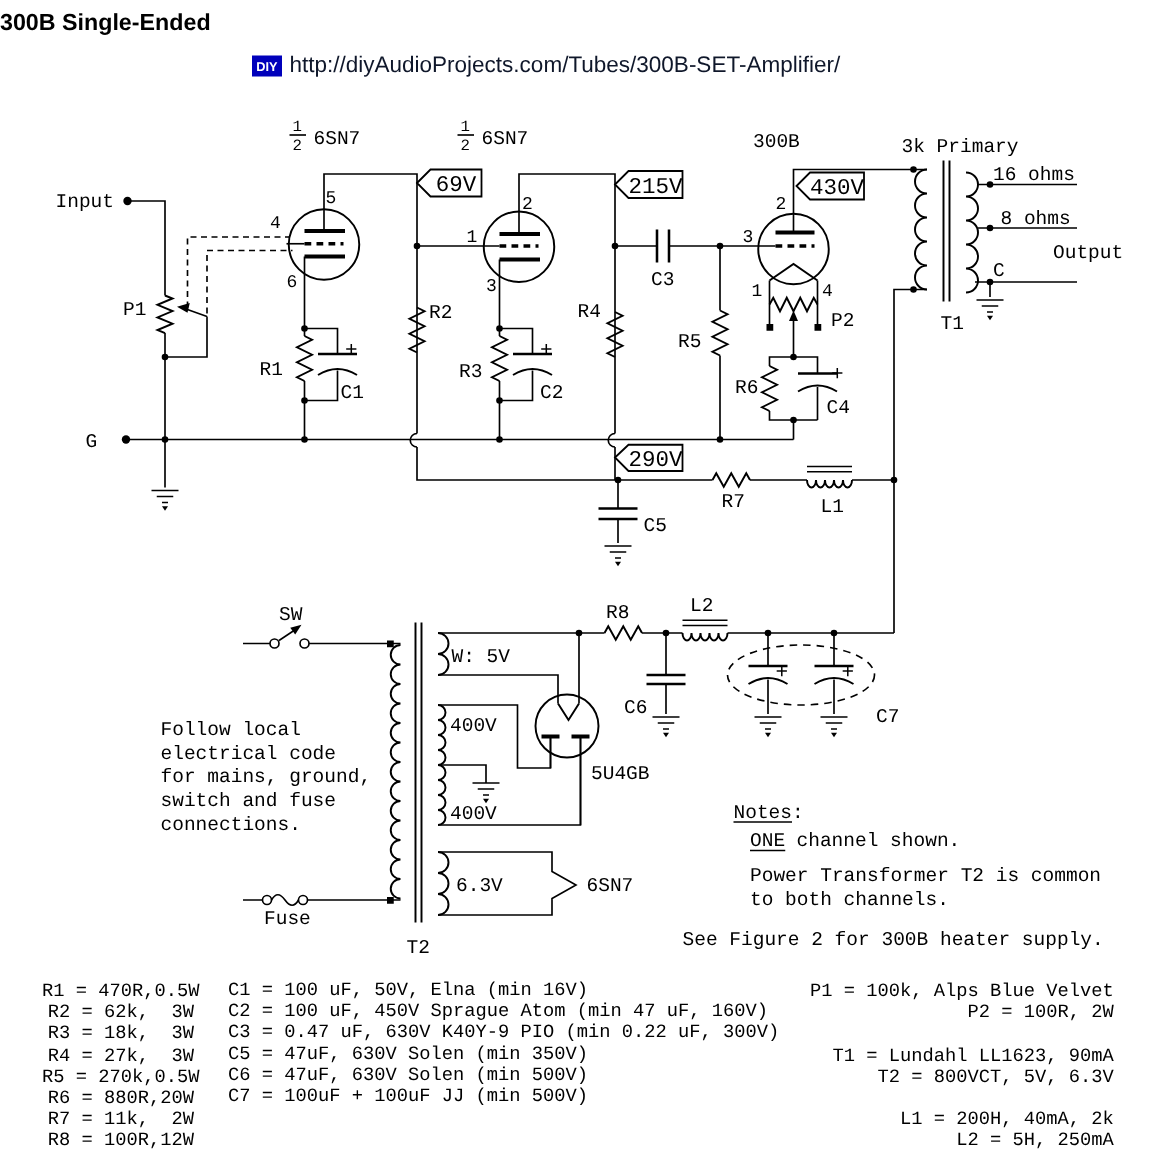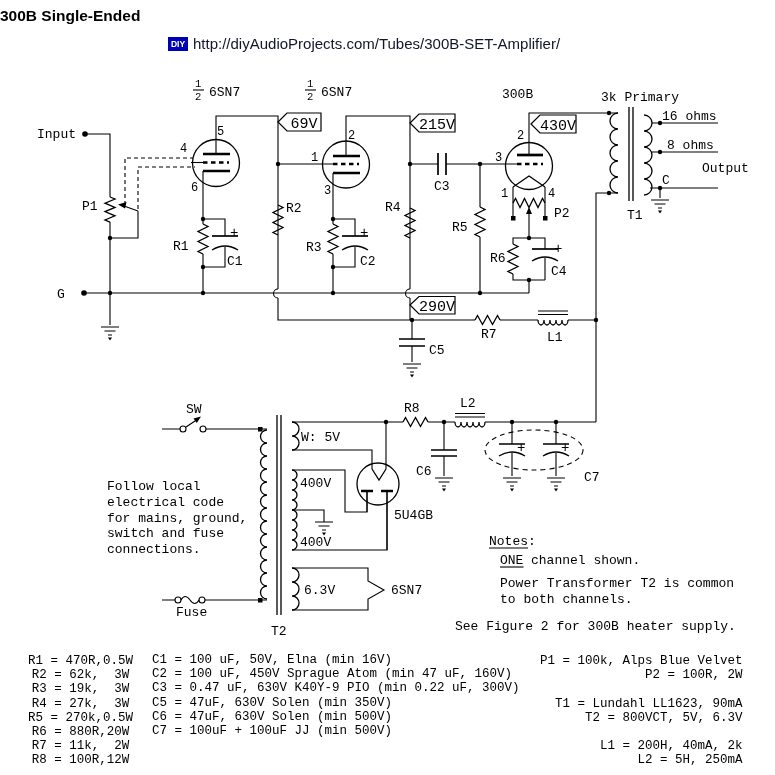--- a/index.html
+++ b/index.html
@@ -345,21 +345,21 @@
     <text x="531" y="564">channel shown.</text>
     <text x="500" y="587">Power Transformer T2 is common</text>
     <text x="500" y="603">to both channels.</text>
     <text x="455" y="630">See Figure 2 for 300B heater supply.</text>
   </g>
 </svg>
 
 <div class="pl" style="left:28px;top:654px;text-align:center;">
   <div class="pl-line">R1 = 470R,0.5W</div>
   <div class="pl-line">R2 = 62k,  3W</div>
-  <div class="pl-line">R3 = 19k,  3W</div>
+  <div class="pl-line">R3 = 18k,  3W</div>
   <div class="pl-line">R4 = 27k,  3W</div>
   <div class="pl-line">R5 = 270k,0.5W</div>
   <div class="pl-line">R6 = 880R,20W</div>
   <div class="pl-line">R7 = 11k,  2W</div>
   <div class="pl-line">R8 = 100R,12W</div>
 </div>
 <div class="pl" style="left:152px;top:653px;">
   <div class="pl-line">C1 = 100 uF, 50V, Elna (min 16V)</div>
   <div class="pl-line">C2 = 100 uF, 450V Sprague Atom (min 47 uF, 160V)</div>
   <div class="pl-line">C3 = 0.47 uF, 630V K40Y-9 PIO (min 0.22 uF, 300V)</div>

